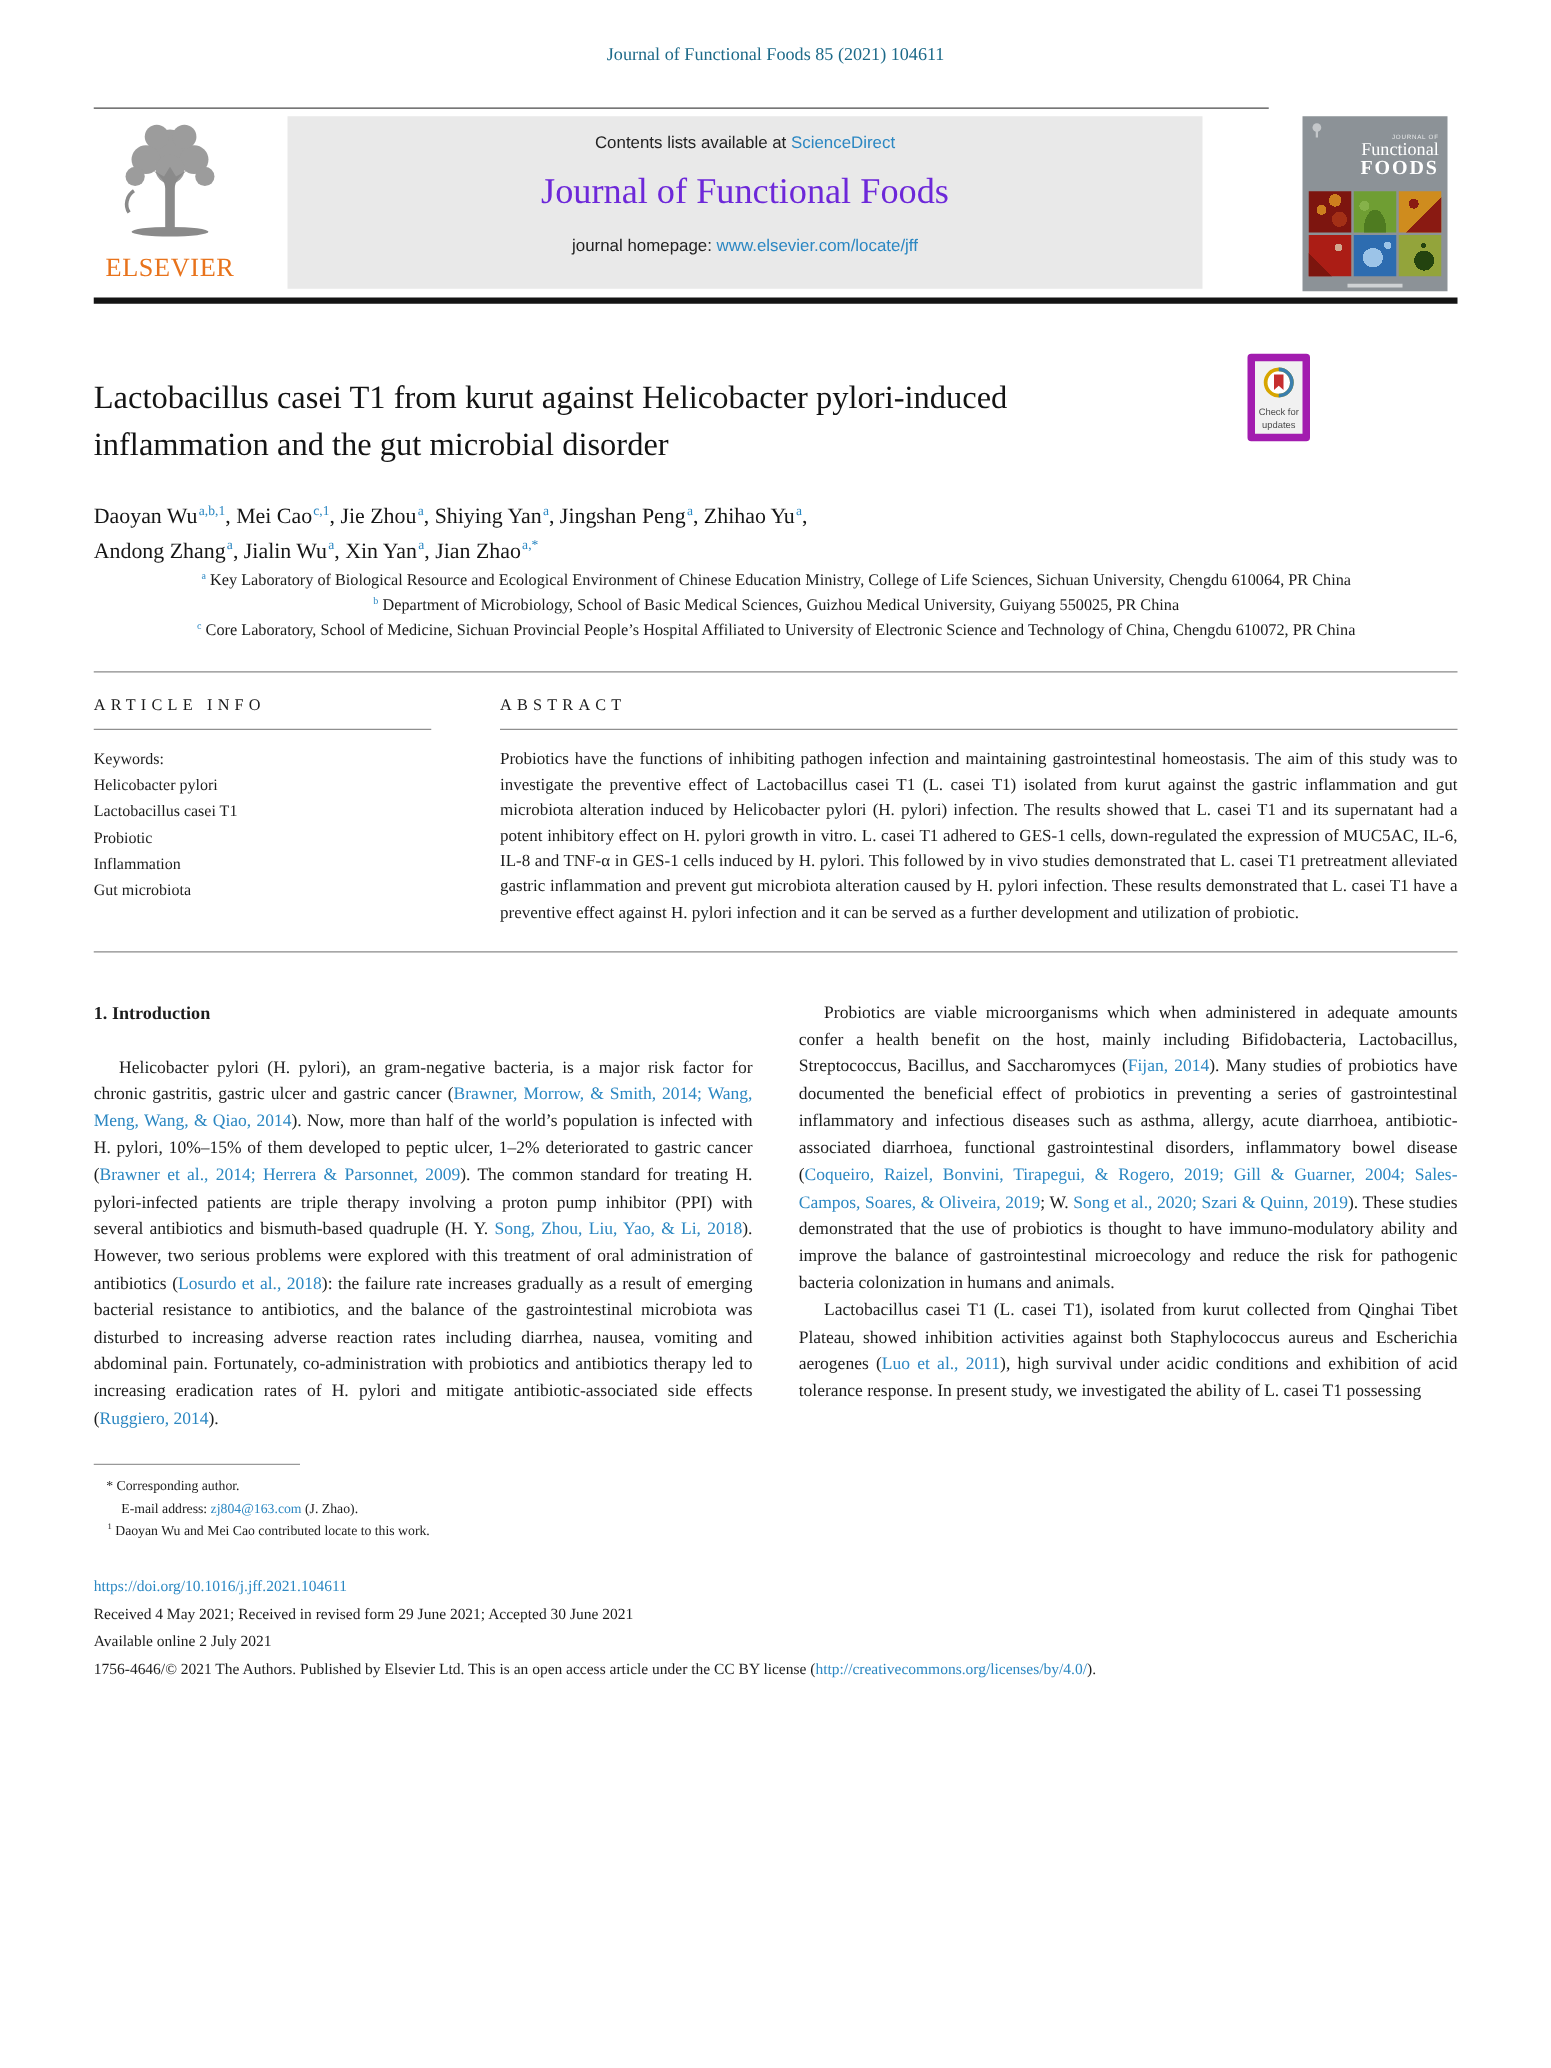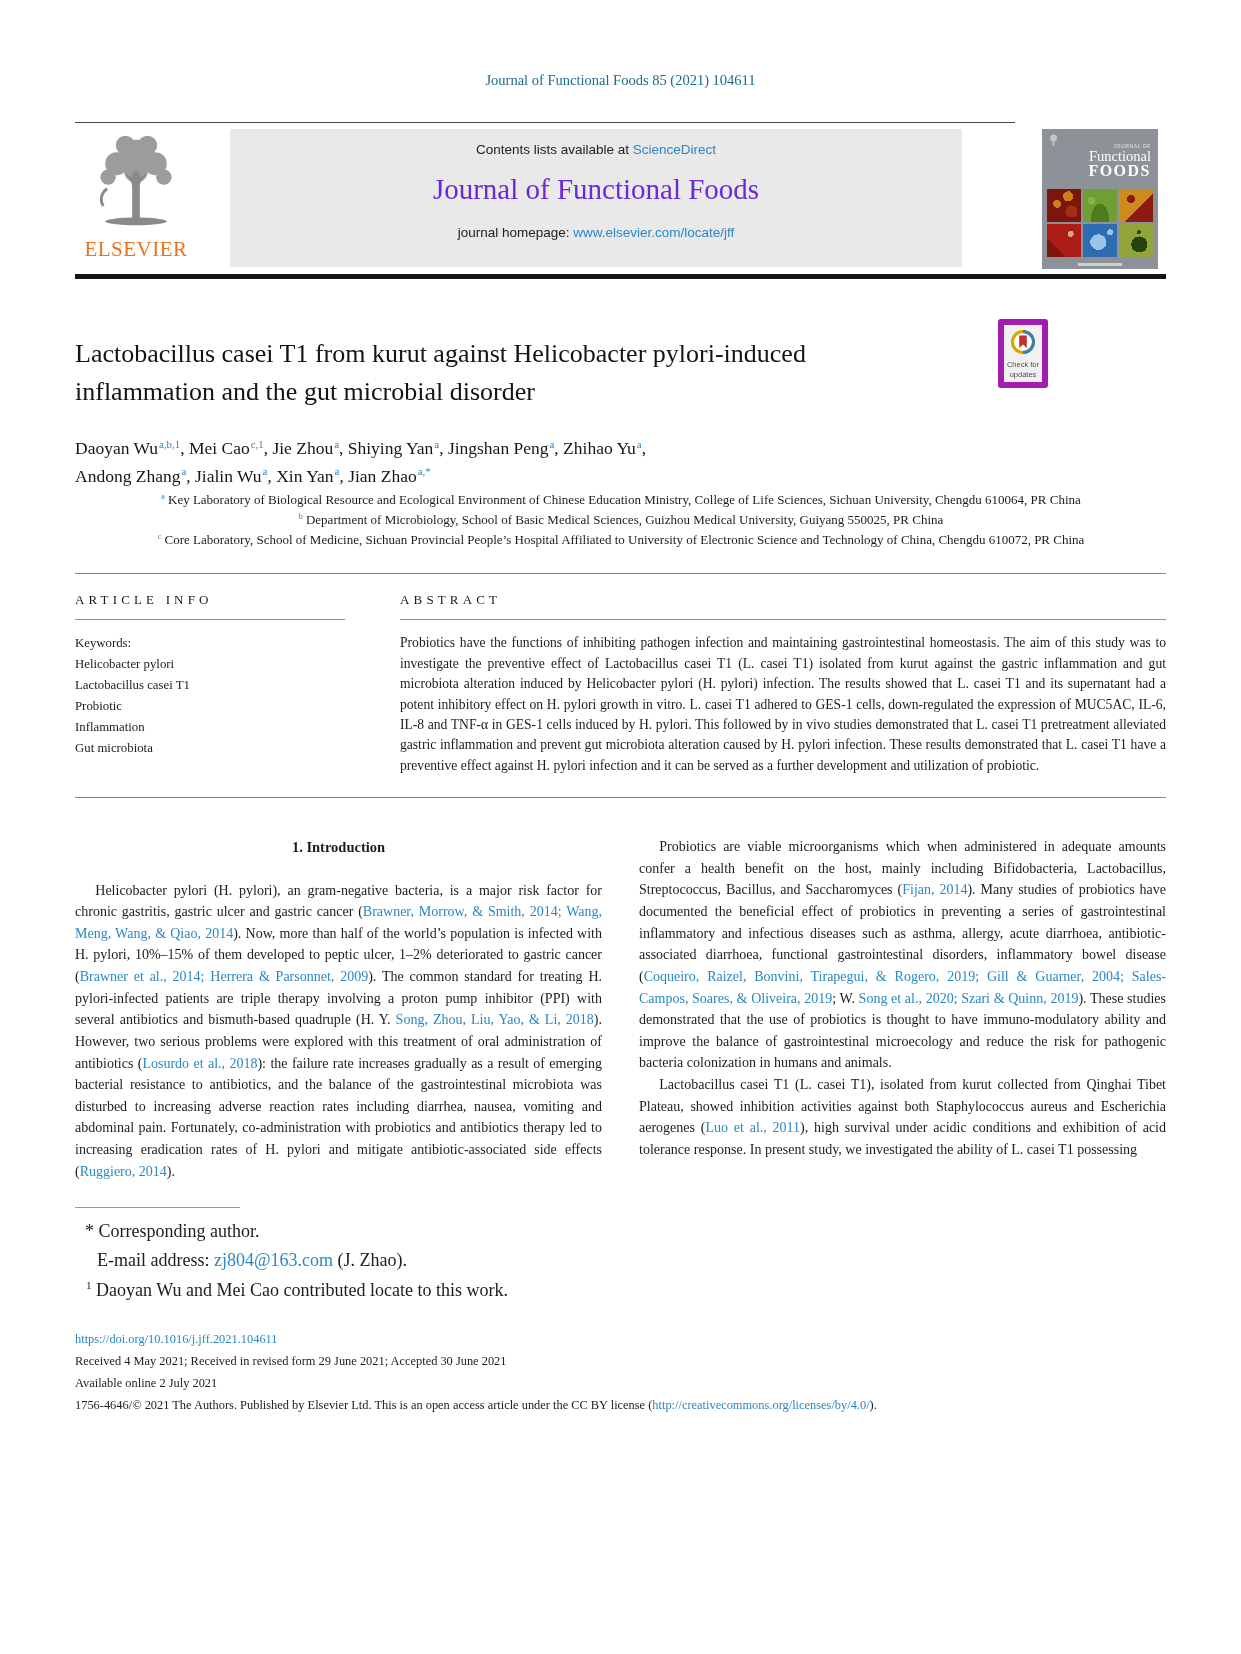--- a/index.html
+++ b/index.html
@@ -12,21 +12,21 @@
   *{box-sizing:border-box;}
   html,body{margin:0;padding:0;background:#ffffff;}
   .page{
     position:relative;width:1241px;height:1654px;margin:0 auto;
     background:#fff;color:var(--ink);
     font-family:"Liberation Serif", serif;overflow:hidden;
   }
   .inner{padding:0 75px;}
 
   
-  .top-ref{padding-top:72px;text-align:center;font-size:14.5px;color:var(--teal);}
+  .top-ref{padding-top:36px;text-align:center;font-size:14.5px;color:var(--teal);}
   .head-rule{height:1px;background:#4a4a4a;margin-top:33px;width:940px;}
   .header-row{position:relative;height:146px;margin-top:2px;}
   .elsevier{position:absolute;left:0;top:6px;width:122px;text-align:center;}
   .els-word{color:var(--orange);font-size:21px;letter-spacing:0.5px;margin-top:2px;}
   .graybox{position:absolute;left:155px;right:204px;top:4px;bottom:4px;background:#e9e9e9;text-align:center;}
   .contents-line{padding-top:13px;font-size:13.5px;font-family:"Liberation Sans",sans-serif;color:#222;}
   .jtitle{margin-top:16px;font-size:29px;color:#6d28d9;}
   .homepage-line{margin-top:19px;font-size:13.5px;font-family:"Liberation Sans",sans-serif;color:#222;}
 
   
@@ -67,26 +67,26 @@
   .info-col{width:325px;flex:none;padding-right:55px;}
   .abs-col{flex:1;}
   .sec-head{font-size:13px;letter-spacing:0.32em;margin:3px 0 11px;color:#1a1a1a;}
   .sub-rule{height:1px;background:#8f8f8f;margin-bottom:13px;}
   .kw{font-size:12.8px;line-height:1.63;}
   .abs-text{font-size:13.6px;line-height:1.5;text-align:justify;}
 
   
   .body-cols{display:flex;gap:37px;margin-top:38px;}
   .col{flex:1;font-size:14px;line-height:1.545;text-align:justify;}
-  .intro-head{font-size:14.5px;font-weight:bold;margin:0 0 21px;text-align:center;}
+  .intro-head{font-size:14.5px;font-weight:bold;margin:0 0 21px;text-align:left;}
   .para{margin:0;text-indent:1.45em;}
   .para + .para{margin-top:0;}
 
   .fn-rule{width:165px;height:1px;background:#999;margin:25px 0 9px;}
-  .fn{font-size:18px;line-height:1.62;text-align:left;text-indent:0;margin:0;}
+  .fn{font-size:11px;line-height:1.62;text-align:left;text-indent:0;margin:0;}
   .fn-star{padding-left:10px;}
   .fn-email{padding-left:22px;}
   .fn-equal{padding-left:10px;}
 
   .footer-block{margin-top:23px;font-size:12.4px;line-height:1.78;}
   .footer-line{margin:0;}
 
   
   .it{}
   .lk{color:var(--link);}

